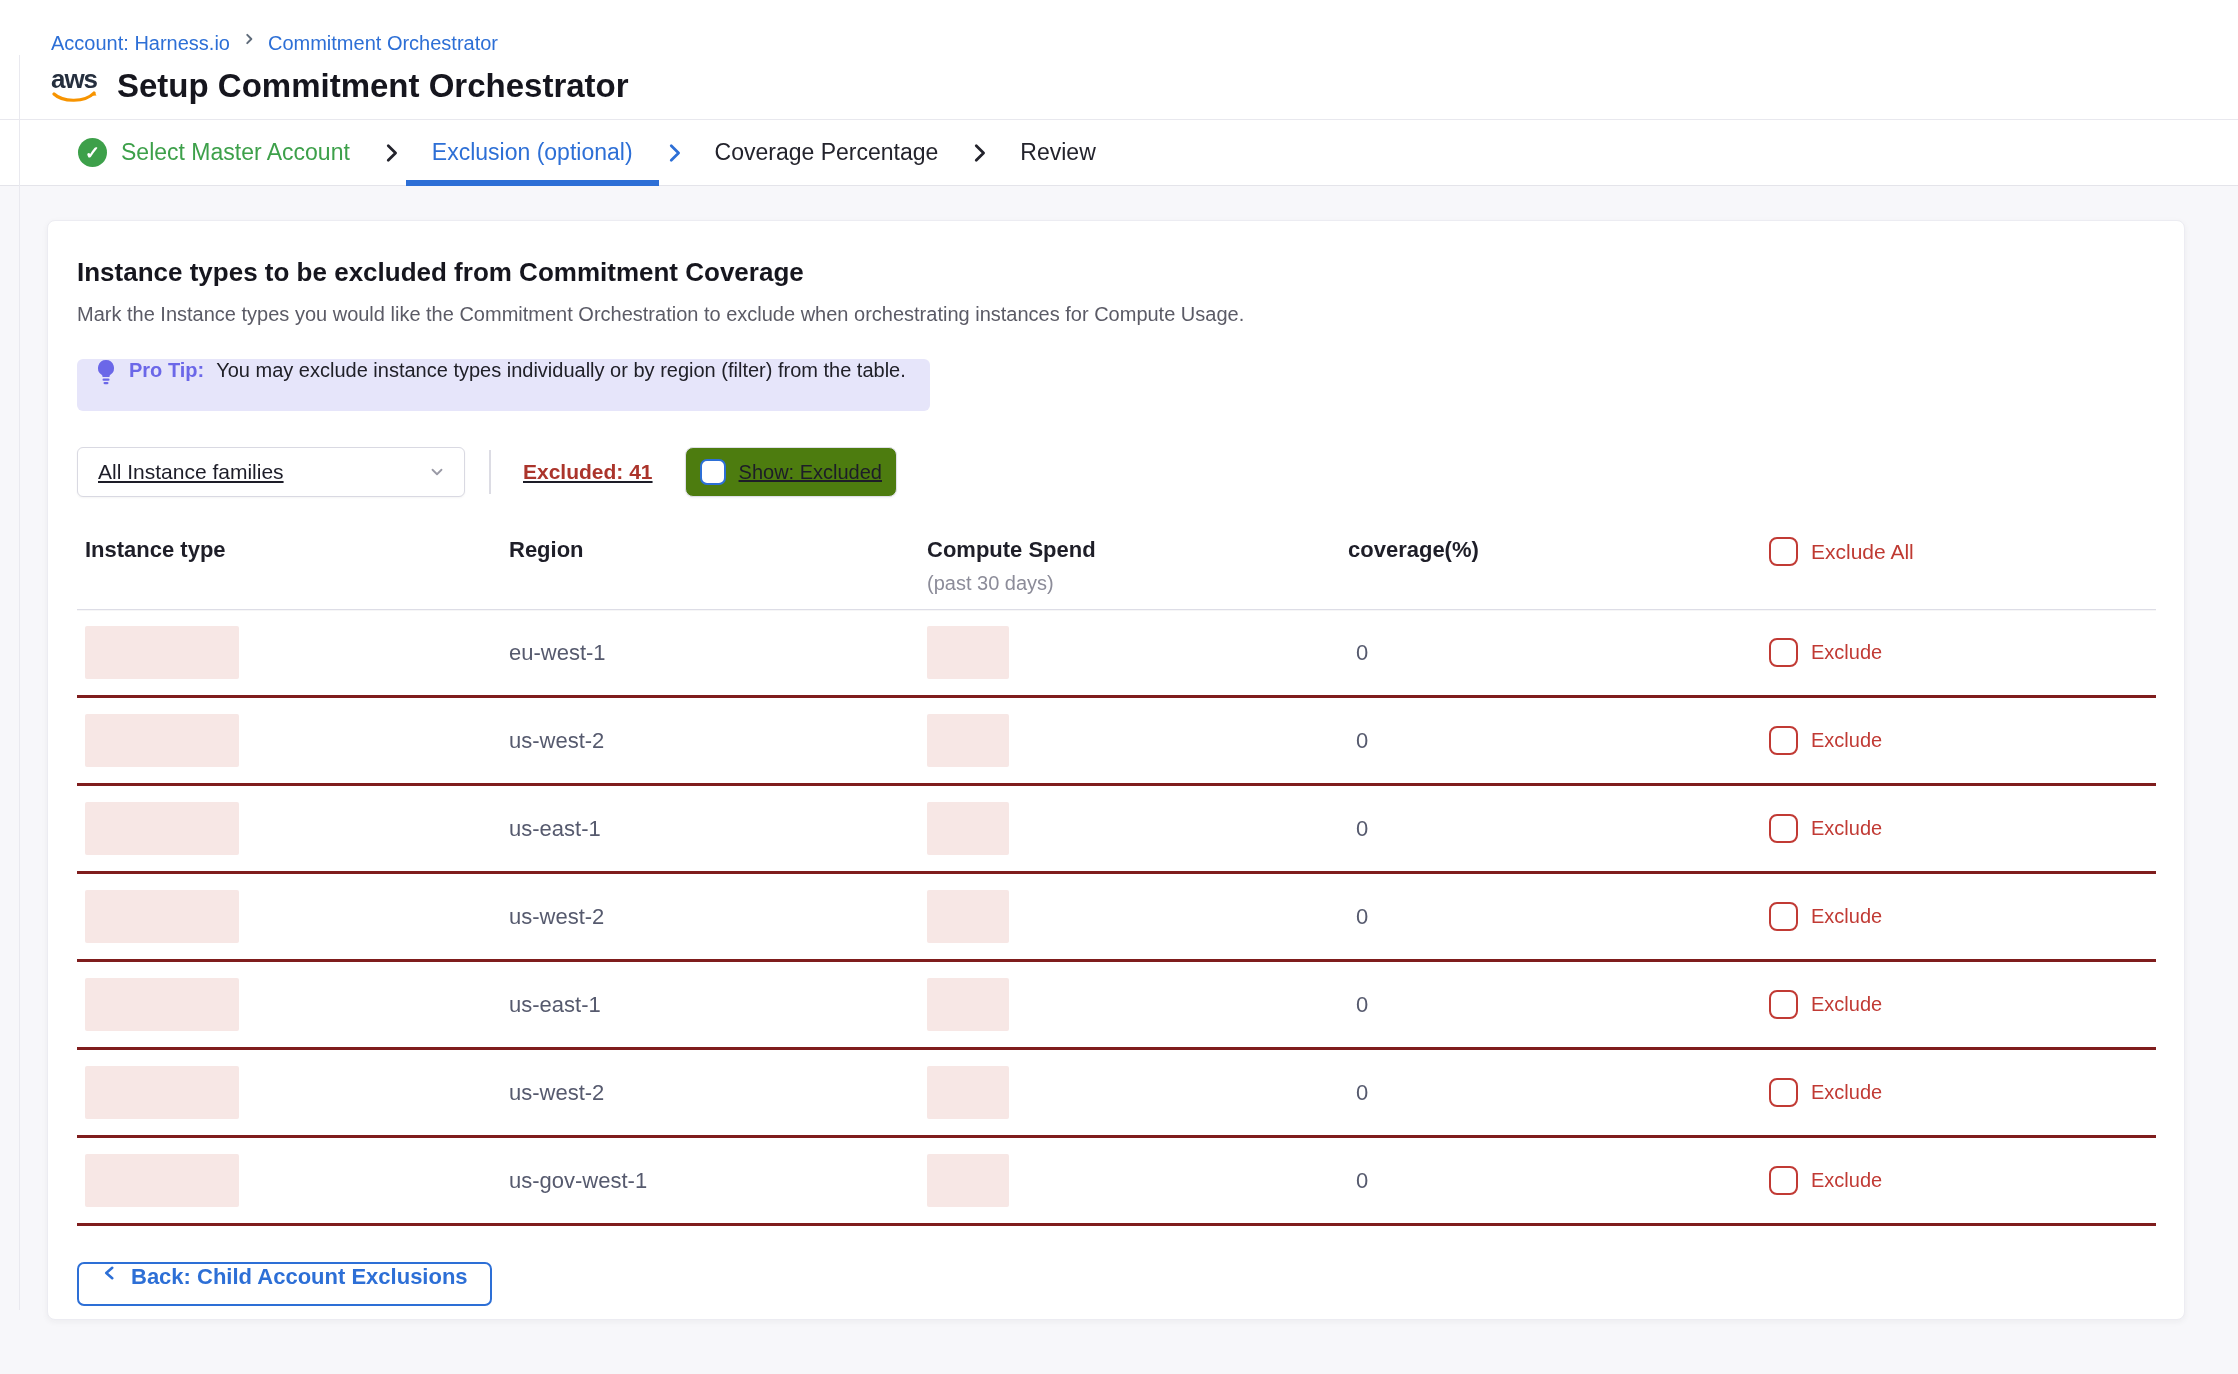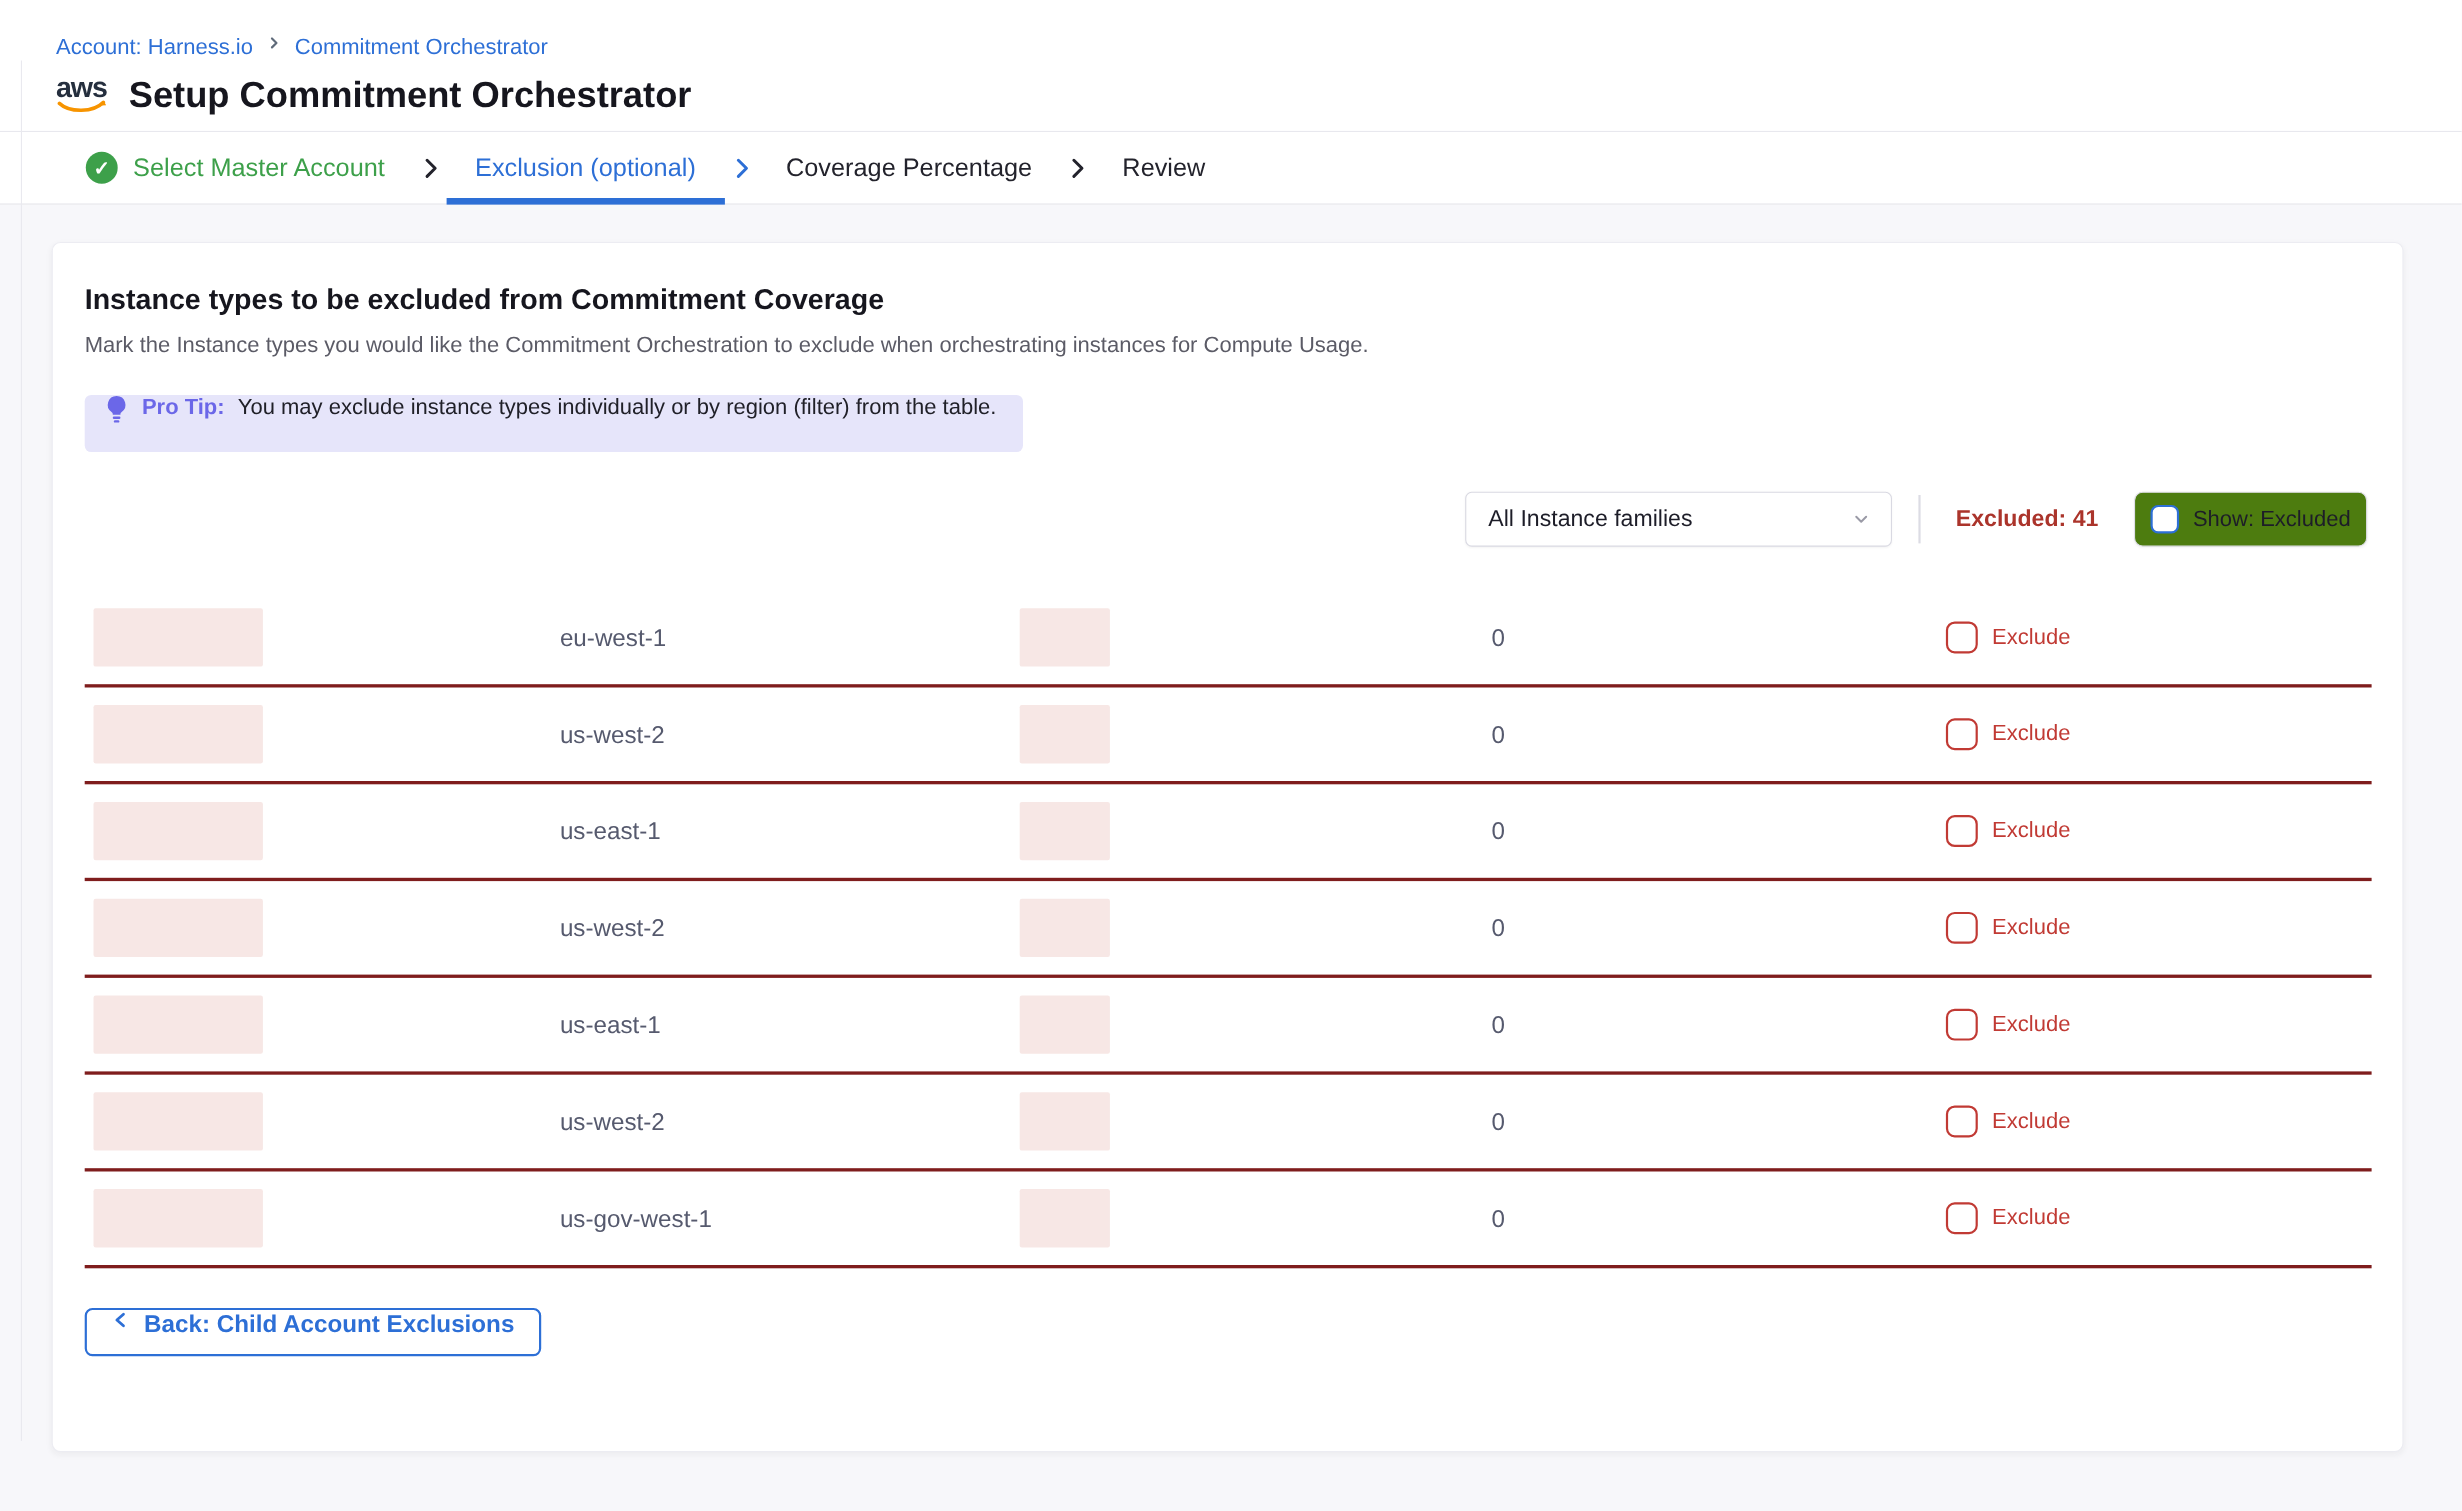--- a/index.html
+++ b/index.html
@@ -39,21 +39,21 @@
           box-shadow:0 2px 6px rgba(31,31,40,.05); padding:36px 28px 28px 29px; position:relative; }
   .card-heading { font-size:26px; font-weight:bold; color:#16161e; }
   .card-subheading { margin-top:15px; font-size:20px; color:#5b5b66; }
 
   .protip { display:inline-flex; align-items:flex-start; gap:12px; margin-top:33px; height:52px;
             background:#e6e5fa; border-radius:6px; padding:0 24px 0 18px; font-size:20px; }
   .protip-label { color:#6b67e8; font-weight:bold; }
   .protip-text { color:#202028; }
 
   
-  .filters { display:flex; align-items:center; justify-content:flex-end; margin-top:36px; padding-right:4px; gap:24px; }
+  .filters { display:flex; align-items:center; margin-top:36px; padding-right:4px; gap:24px;text-decoration:underline; }
   .select { height:50px; background:#fff; border:1px solid #d9d9e2; border-radius:6px; box-shadow:0 1px 2px rgba(31,31,40,.05);
             display:flex; align-items:center; justify-content:space-between; padding:0 18px 0 20px; font-size:21px; color:#1d1d28; cursor:pointer; }
   .select.families { width:388px; }
   .select.regions  { width:392px; margin-right:4px; }
   .vdivider { width:2px; height:44px; background:#dcdce4; }
   .excluded-count { font-size:21px; font-weight:bold; color:#ab342b; margin:0 8px; }
   .show-excluded { height:50px; display:flex; align-items:center; gap:13px; background:#4d7c0f;
                    border:1px solid #dfdfe8; border-radius:8px; box-shadow:0 1px 2px rgba(31,31,40,.05);
                    padding:0 14px; font-size:20px; color:#1d1d28; }
   .cbx { display:inline-block; background:#fff; cursor:pointer; }
@@ -170,20 +170,33 @@
       </div>
       <div class="vdivider"></div>
       <span class="excluded-count">Excluded: 41</span>
       <div class="show-excluded">
         <span class="cbx blue"></span>
         <span>Show: Excluded</span>
       </div>
     </div>
 
     <div class="tbl">
+      <div class="tgrid thead">
+        <div class="th">Instance type</div>
+        <div class="th">Region</div>
+        <div>
+          <div class="th">Compute Spend</div>
+          <div class="th-sub">(past 30 days)</div>
+        </div>
+        <div class="th">coverage(%)</div>
+        <div class="th-excl">
+          <span class="cbx red"></span>
+          <span>Exclude All</span>
+        </div>
+      </div>
 
       <div class="tgrid trow">
         <div>
             <div class="redact redact-instance"></div>
           </div>
         <div class="cell-region">eu-west-1</div>
         <div>
             <div class="redact redact-spend"></div>
           </div>
         <div class="cell-coverage">0</div>

